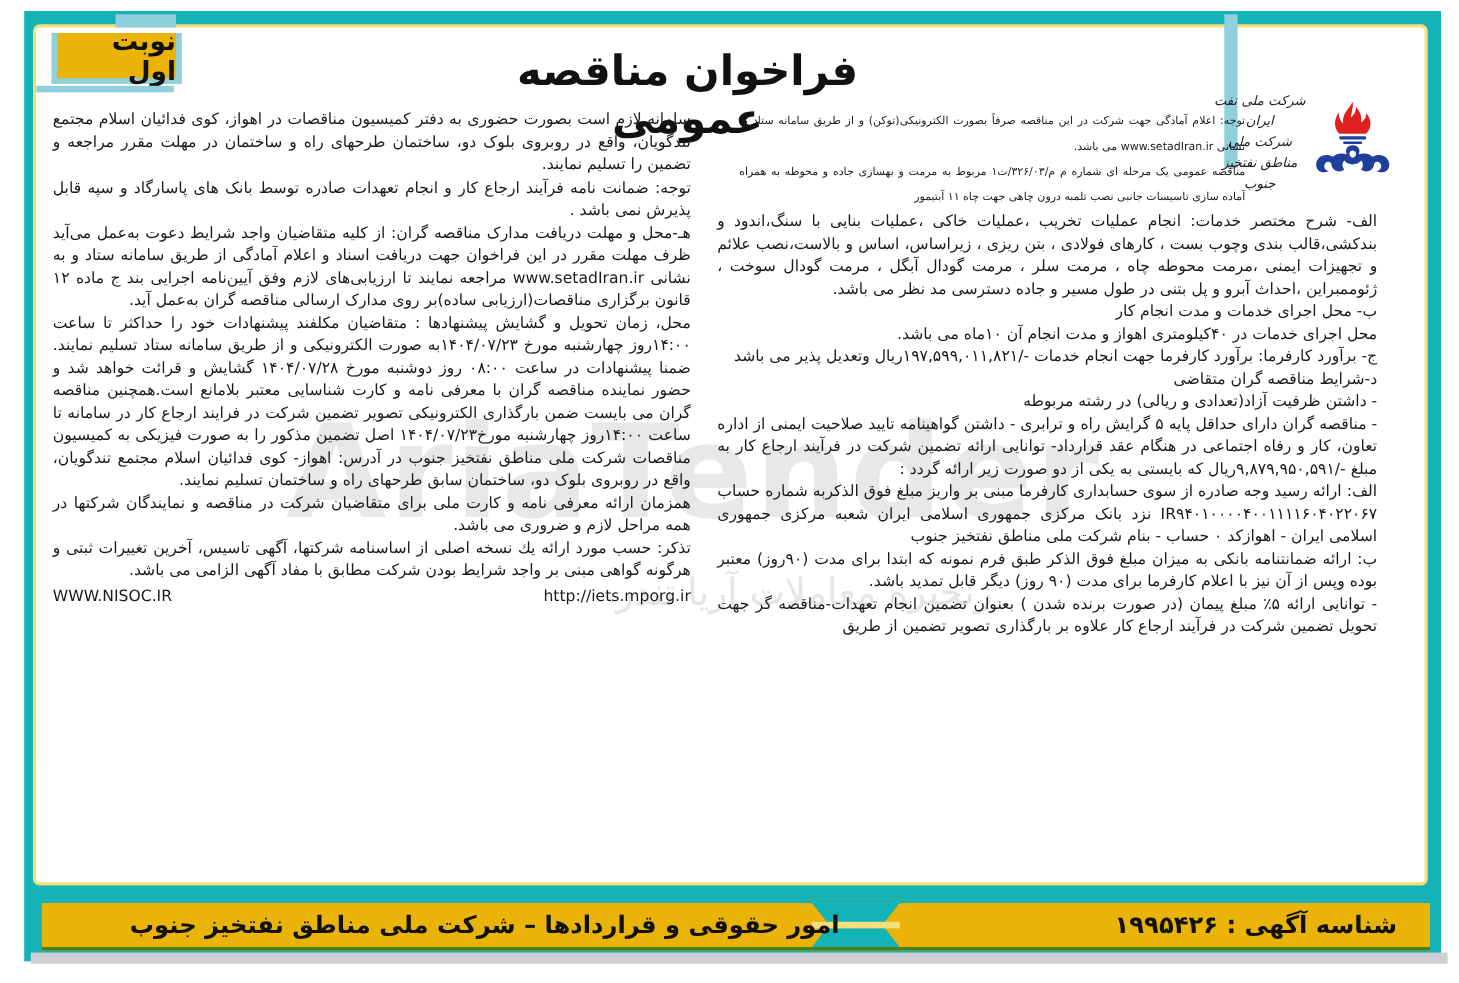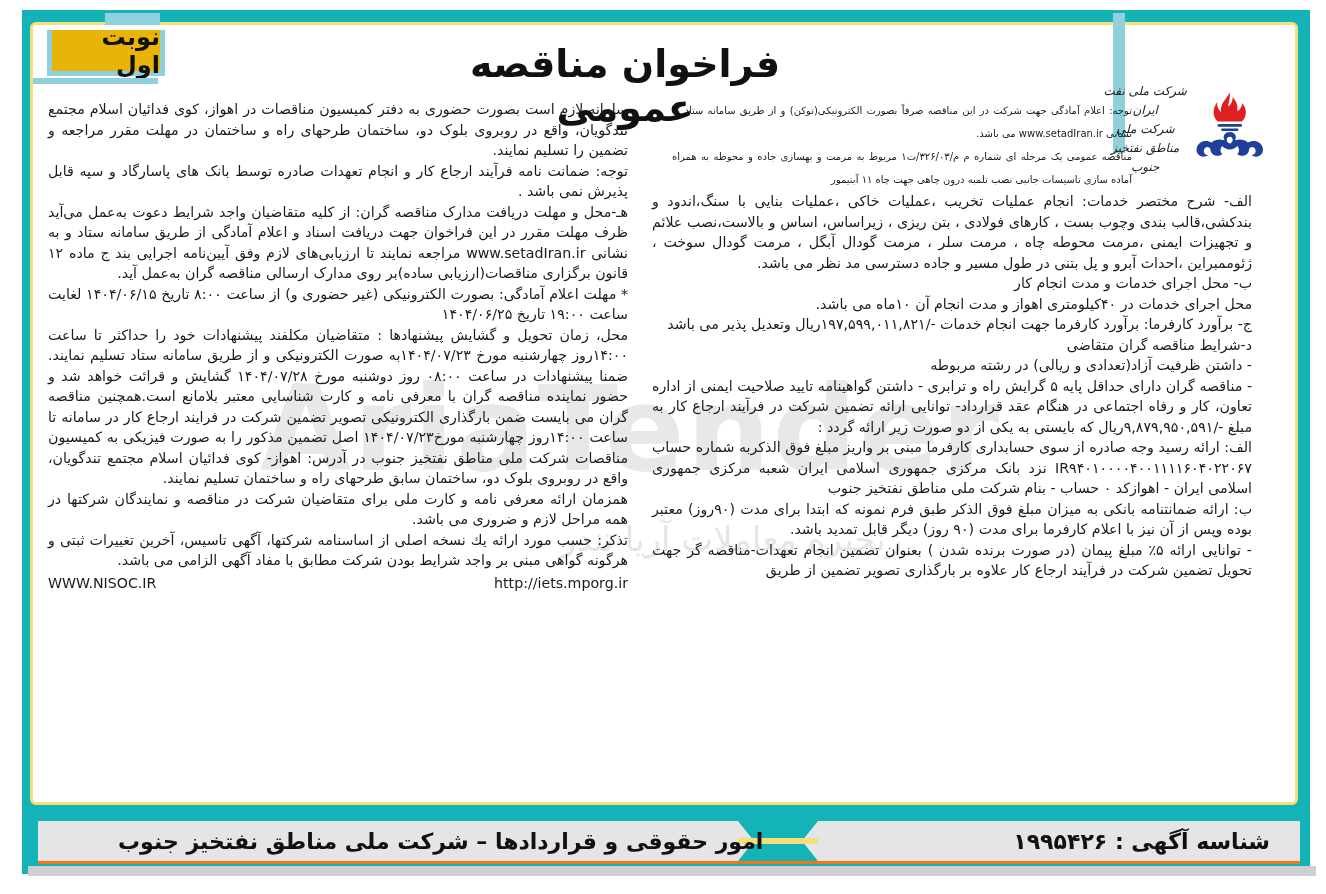--- a/index.html
+++ b/index.html
@@ -63,21 +63,21 @@
       position: absolute; left: 260px; top: 360px; font-size: 118px; font-weight: bold;
       color: rgba(150,150,150,0.22); direction: ltr; letter-spacing: 2px; pointer-events: none;
     }
     .watermark-sub {
       position: absolute; left: 560px; top: 500px; font-size: 34px;
       color: rgba(150,150,150,0.25); letter-spacing: 14px; pointer-events: none; margin-top: 19px;
     }
 
     .footer {
       position: absolute; left: 38px; top: 818px; width: 1262px; height: 46px;
-      background: #e5e5e5; border-top: 3px solid #13b3b8; border-bottom: 3px solid #f97316;
+      background: #eab308; border-top: 3px solid #13b3b8; border-bottom: 3px solid #4d7c0f;
     }
     .footer-left {
       position: absolute; left: 80px; top: 8px; font-size: 22px; font-weight: 900; color: #111;
     }
     .footer-right {
       position: absolute; right: 30px; top: 8px; font-size: 22px; font-weight: 900; color: #111; text-align: center;
     }
     .notch-y { position: absolute; height: 6px; background: #f5df7a; }
     .sep-block {
       position: absolute; left: 700px; top: 0; width: 80px; height: 40px; background: #13b3b8;
@@ -131,21 +131,20 @@
   <p>- مناقصه گران دارای حداقل پایه ۵ گرایش راه و ترابری - داشتن گواهینامه تایید صلاحیت ایمنی از اداره تعاون، کار و رفاه اجتماعی در هنگام عقد قرارداد- توانایی ارائه تضمین شرکت در فرآیند ارجاع کار به مبلغ -/۹,۸۷۹,۹۵۰,۵۹۱ریال که بایستی به یکی از دو صورت زیر ارائه گردد :</p>
   <p>الف: ارائه رسید وجه صادره از سوی حسابداری کارفرما مبنی بر واریز مبلغ فوق الذکربه شماره حساب IR۹۴۰۱۰۰۰۰۴۰۰۱۱۱۱۶۰۴۰۲۲۰۶۷ نزد بانک مرکزی جمهوری اسلامی ایران شعبه مرکزی جمهوری اسلامی ایران - اهوازکد ۰ حساب - بنام شرکت ملی مناطق نفتخیز جنوب</p>
   <p>ب: ارائه ضمانتنامه بانکی به میزان مبلغ فوق الذکر طبق فرم نمونه که ابتدا برای مدت (۹۰روز) معتبر بوده وپس از آن نیز با اعلام کارفرما برای مدت (۹۰ روز) دیگر قابل تمدید باشد.</p>
   <p>- توانایی ارائه ۵٪ مبلغ پیمان (در صورت برنده شدن ) بعنوان تضمین انجام تعهدات-مناقصه گر جهت تحویل تضمین شرکت در فرآیند ارجاع کار علاوه بر بارگذاری تصویر تضمین از طریق</p>
 </div>
 
 <div class="col col-left">
   <p>سامانه لازم است بصورت حضوری به دفتر کمیسیون مناقصات در اهواز، کوی فدائیان اسلام مجتمع تندگویان، واقع در روبروی بلوک دو، ساختمان طرحهای راه و ساختمان در مهلت مقرر مراجعه و تضمین را تسلیم نمایند.</p>
   <p>توجه: ضمانت نامه فرآیند ارجاع کار و انجام تعهدات صادره توسط بانک های پاسارگاد و سپه قابل پذیرش نمی باشد .</p>
   <p>هـ-محل و مهلت دریافت مدارک مناقصه گران: از کلیه متقاضیان واجد شرایط دعوت به‌عمل می‌آید ظرف مهلت مقرر در این فراخوان جهت دریافت اسناد و اعلام آمادگی از طریق سامانه ستاد و به نشانی www.setadIran.ir مراجعه نمایند تا ارزیابی‌های لازم وفق آیین‌نامه اجرایی بند ج ماده ۱۲ قانون برگزاری مناقصات(ارزیابی ساده)بر روی مدارک ارسالی مناقصه گران به‌عمل آید.</p>
-  <p>* مهلت اعلام آمادگی: بصورت الکترونیکی (غیر حضوری و) از ساعت ۸:۰۰ تاریخ ۱۴۰۴/۰۶/۱۵ لغایت ساعت ۱۹:۰۰ تاریخ ۱۴۰۴/۰۶/۲۵</p>
   <p>محل، زمان تحویل و گشایش پیشنهادها : متقاضیان مکلفند پیشنهادات خود را حداکثر تا ساعت ۱۴:۰۰روز چهارشنبه مورخ ۱۴۰۴/۰۷/۲۳به صورت الکترونیکی و از طریق سامانه ستاد تسلیم نمایند. ضمنا پیشنهادات در ساعت ۰۸:۰۰ روز دوشنبه مورخ ۱۴۰۴/۰۷/۲۸ گشایش و قرائت خواهد شد و حضور نماینده مناقصه گران با معرفی نامه و کارت شناسایی معتبر بلامانع است.همچنین مناقصه گران می بایست ضمن بارگذاری الکترونیکی تصویر تضمین شرکت در فرایند ارجاع کار در سامانه تا ساعت ۱۴:۰۰روز چهارشنبه مورخ۱۴۰۴/۰۷/۲۳ اصل تضمین مذکور را به صورت فیزیکی به کمیسیون مناقصات شرکت ملی مناطق نفتخیز جنوب در آدرس: اهواز- کوی فدائیان اسلام مجتمع تندگویان، واقع در روبروی بلوک دو، ساختمان سابق طرحهای راه و ساختمان تسلیم نمایند.</p>
   <p>همزمان ارائه معرفی نامه و کارت ملی برای متقاضیان شرکت در مناقصه و نمایندگان شرکتها در همه مراحل لازم و ضروری می باشد.</p>
   <p>تذکر: حسب مورد ارائه یك نسخه اصلی از اساسنامه شرکتها، آگهی تاسیس، آخرین تغییرات ثبتی و هرگونه گواهی مبنی بر واجد شرایط بودن شرکت مطابق با مفاد آگهی الزامی می باشد.</p>
   <div class="links">
     <span>WWW.NISOC.IR</span>
     <span>http://iets.mporg.ir</span>
   </div>
 </div>
 
 <div class="footer">

